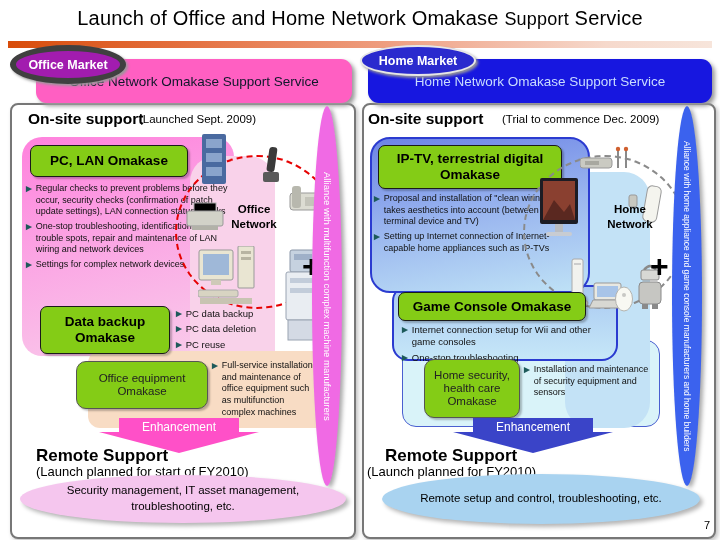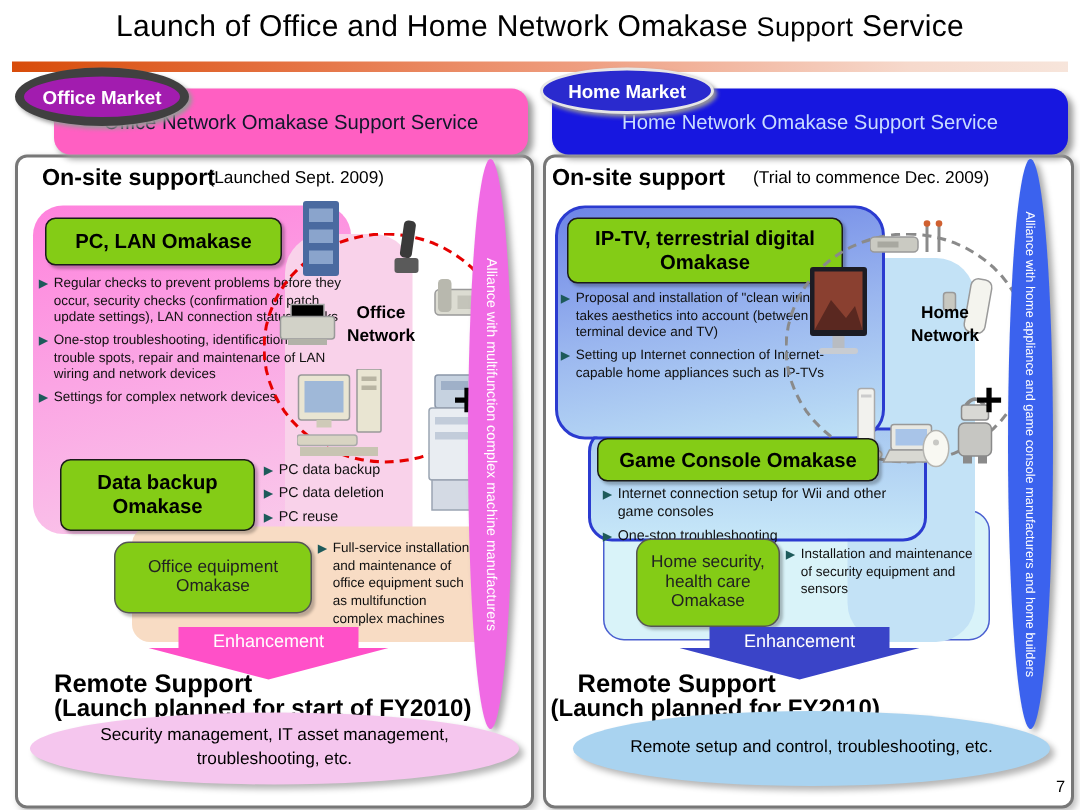--- a/index.html
+++ b/index.html
@@ -79,21 +79,21 @@
   .enh{width:160px;height:36px;top:418px;}
   .enh svg{position:absolute;left:0;top:0;}
   .enh .lbl{position:absolute;left:0;top:2px;width:100%;text-align:center;color:#fff;font-size:12px;}
   .enh.office{left:99px;}
   .enh.home{left:453px;}
   .enh.office polygon{fill:#ff50c8;}
   .enh.home polygon{fill:#3a44c8;}
 
   
   .remote-title{font-weight:bold;font-size:17px;}
-  .remote-note{font-weight:bold;font-size:16px;}
+  .remote-note{font-weight:normal;font-size:13px;}
   .bottom-ellipse{border-radius:50%;display:flex;align-items:center;justify-content:center;
     text-align:center;font-size:11.5px;line-height:1.35;box-shadow:3px 3px 4px #b5b5b5;}
   .bottom-ellipse.office{left:20px;top:475px;width:326px;height:48px;background:#f5c6ee;}
   .bottom-ellipse.home{left:382px;top:474px;width:318px;height:50px;background:#a9d3f0;}
 
   .pagenum{left:704px;top:519px;font-size:11px;}
   .devices svg{display:block;}
 </style>
 </head>
 <body>

